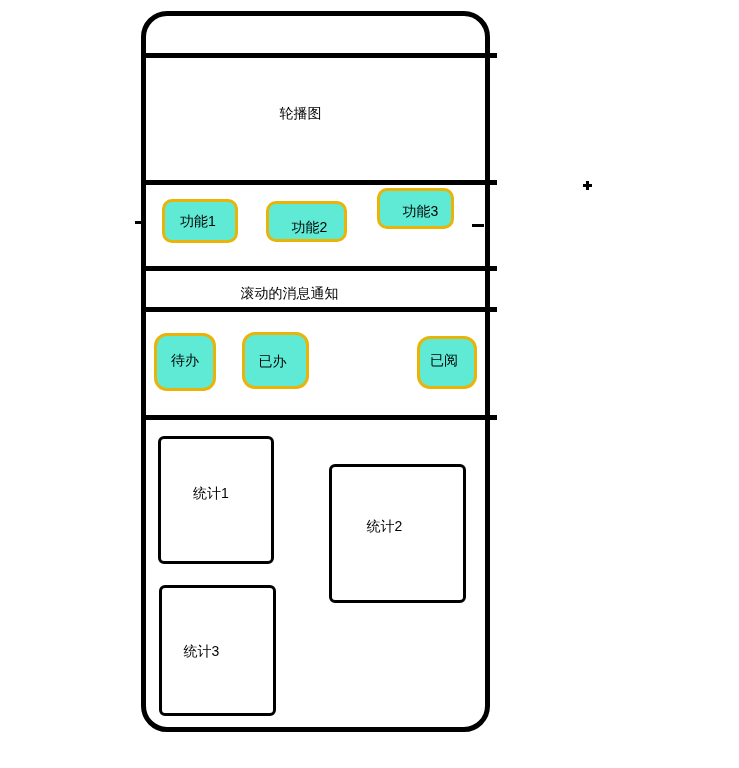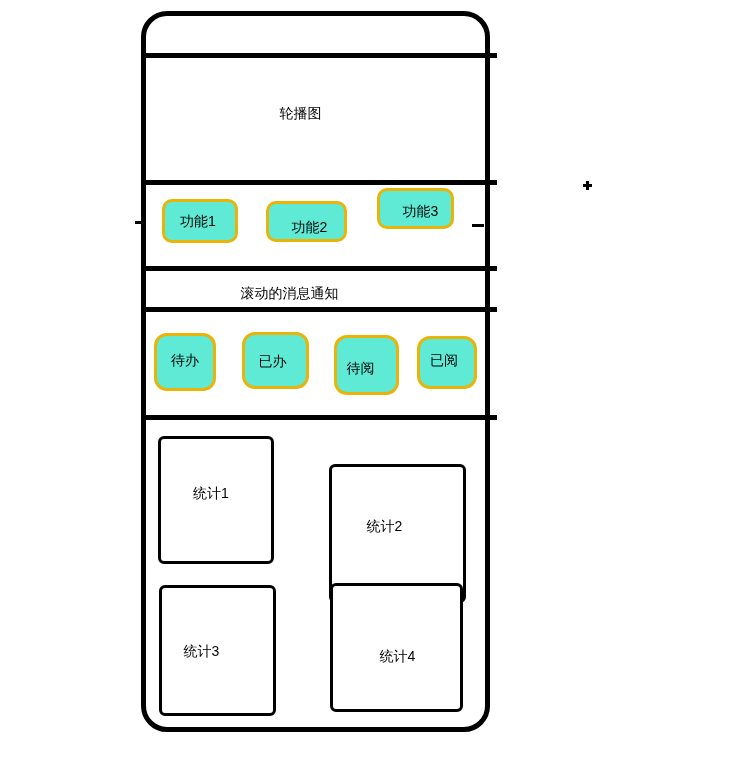--- a/index.html
+++ b/index.html
@@ -94,39 +94,33 @@
   <div class="btn" style="left:377px; top:188px; width:77px; height:41px;">
     <span class="lbl" style="left:calc(50% + 5px); top:calc(50% + 2px);">功能3</span>
   </div>
 
   <div class="btn sq" style="left:154px; top:333px; width:62px; height:58px;">
     <span class="lbl" style="left:50%; top:calc(50% - 2px);">待办</span>
   </div>
   <div class="btn sq" style="left:242px; top:332px; width:67px; height:57px;">
     <span class="lbl" style="left:calc(50% - 3px); top:50%;">已办</span>
   </div>
-  <div class="btn sq" style="left:334px; top:335px; width:65px; height:60px;">
-    <span class="lbl" style="left:calc(50% - 6px); top:calc(50% + 3px);">待阅</span>
-  </div>
   <div class="btn sq" style="left:417px; top:336px; width:60px; height:53px;">
     <span class="lbl" style="left:calc(50% - 3px); top:calc(50% - 3px);">已阅</span>
   </div>
 
   <div class="card" style="left:158px; top:436px; width:116px; height:128px;">
     <span class="lbl" style="left:calc(50% - 5px); top:calc(50% - 7px);">统计1</span>
   </div>
   <div class="card" style="left:329px; top:432px; width:137px; height:139px;margin-top:32px;">
     <span class="lbl" style="left:calc(50% - 13px); top:calc(50% - 8px);">统计2</span>
   </div>
   <div class="card" style="left:159px; top:585px; width:117px; height:131px;">
     <span class="lbl" style="left:calc(50% - 16px); top:50%;">统计3</span>
   </div>
-  <div class="card" style="left:330px; top:583px; width:133px; height:129px;">
-    <span class="lbl" style="left:calc(50% + 1px); top:calc(50% + 8px);">统计4</span>
-  </div>
 
   <div class="tick" style="left:135px; top:221px; width:9px; height:3px;"></div>
   <div class="tick" style="left:472px; top:224px; width:12px; height:3px;"></div>
 
   <div>
     <div class="plus-part" style="left:583px; top:184px; width:9px; height:3px;"></div>
     <div class="plus-part" style="left:586px; top:181px; width:3px; height:9px;"></div>
   </div>
 
 </div>

